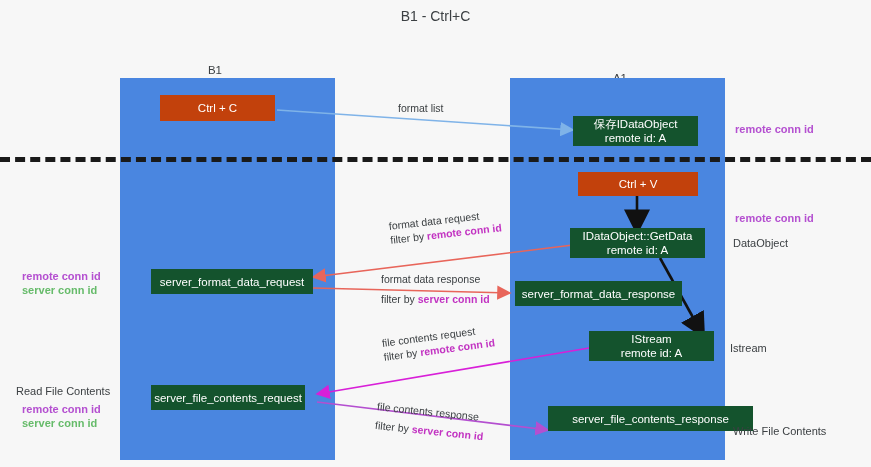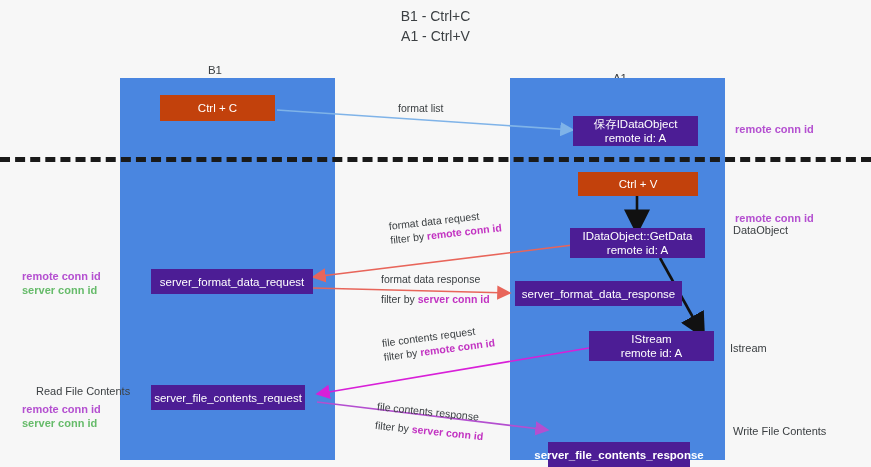--- a/index.html
+++ b/index.html
@@ -14,21 +14,21 @@
   #stage{position:absolute;left:0;top:0;width:871px;height:467px;border-radius:6px;}
   svg#wires{position:absolute;left:0;top:0;width:871px;height:467px;pointer-events:none;}
 
   .lane{position:absolute;background:#4a86e0;}
   .lane-title{position:absolute;text-align:center;font-size:11.5px;line-height:13px;color:#3c4043;margin-top:16px;}
 
   .node{position:absolute;box-sizing:border-box;display:flex;flex-direction:column;
         align-items:center;justify-content:center;text-align:center;
         color:#ffffff;font-size:11.5px;line-height:14px;}
   .node.green{background:#c2410c;}
-  .node.orange{background:#4c1d95;}
+  .node.orange{background:#14532d;}
   .node .l2{font-size:11.5px;}
 
   .edgelabel{position:absolute;font-size:10.5px;line-height:14px;color:#3c4043;white-space:nowrap;}
   .edgelabel .hl-remote{color:#c233c2;font-weight:bold;}
   .edgelabel .hl-server{color:#c233c2;font-weight:bold;}
   .rot{transform-origin:left top;}
 
   .sidelabel{position:absolute;font-size:11px;line-height:15px;white-space:nowrap;}
   .sidelabel.plain{color:#3c4043;}
   .sidelabel.remote{color:#b44fd0;font-weight:bold;}
@@ -40,21 +40,20 @@
   .dashed{position:absolute;left:0;top:157px;width:871px;height:0;
           border-top:5px dashed #1a1a1a;}
 </style>
 </head>
 <body>
 
 <div id="stage">
 
   <div class="title">
     <div>B1 - Ctrl+C</div>
-    <div>A1 - Ctrl+V</div>
   </div>
 
   <div class="lane-title" style="left:145px;top:48px;width:140px;">
     <div>B1</div>
     <div>connection</div>
   </div>
   <div class="lane-title" style="left:550px;top:56px;width:140px;">
     <div>A1</div>
     <div>remote</div>
   </div>
@@ -124,21 +123,21 @@
 
   <div class="node orange" style="left:589px;top:331px;width:125px;height:30px;">
     <div>IStream</div>
     <div class="l2">remote id: A</div>
   </div>
 
   <div class="node orange" style="left:151px;top:385px;width:154px;height:25px;">
     <div>server_file_contents_request</div>
   </div>
 
-  <div class="node orange" style="left:548px;top:442px;width:142px;height:25px;font-weight:bold;">
+  <div class="node orange" style="left:548px;top:406px;width:205px;height:25px;">
     <div>server_file_contents_response</div>
   </div>
 
   <div class="edgelabel" style="left:398px;top:101px;">
     <div>format list</div>
   </div>
 
   <div class="edgelabel rot" style="left:388px;top:219px;transform:rotate(-6.5deg);">
     <div>format data request</div>
     <div><span>filter by </span><span class="hl-remote">remote conn id</span></div>
@@ -154,26 +153,26 @@
     <div><span>filter by </span><span class="hl-remote">remote conn id</span></div>
   </div>
 
   <div class="edgelabel rot" style="left:378px;top:399px;transform:rotate(6deg);">
     <div>file contents response</div>
     <div style="margin-top:5px;"><span>filter by </span><span class="hl-server">server conn id</span></div>
   </div>
 
   <div class="sidelabel remote" style="left:735px;top:122px;">remote conn id</div>
   <div class="sidelabel remote" style="left:735px;top:211px;">remote conn id</div>
-  <div class="sidelabel plain" style="left:733px;top:223px;">DataObject</div>
+  <div class="sidelabel plain" style="left:733px;top:236px;">DataObject</div>
   <div class="sidelabel plain" style="left:730px;top:341px;">Istream</div>
   <div class="sidelabel plain" style="left:733px;top:424px;">Write File Contents</div>
 
   <div class="sidelabel remote" style="left:22px;top:269px;">remote conn id</div>
   <div class="sidelabel server" style="left:22px;top:283px;">server conn id</div>
 
-  <div class="sidelabel plain" style="left:36px;top:384px;">Read File Contents</div>
+  <div class="sidelabel plain" style="left:16px;top:384px;">Read File Contents</div>
   <div class="sidelabel remote" style="left:22px;top:402px;">remote conn id</div>
   <div class="sidelabel server" style="left:22px;top:416px;">server conn id</div>
 
   <div class="dashed"></div>
 
 </div>
 
 </body></html>

